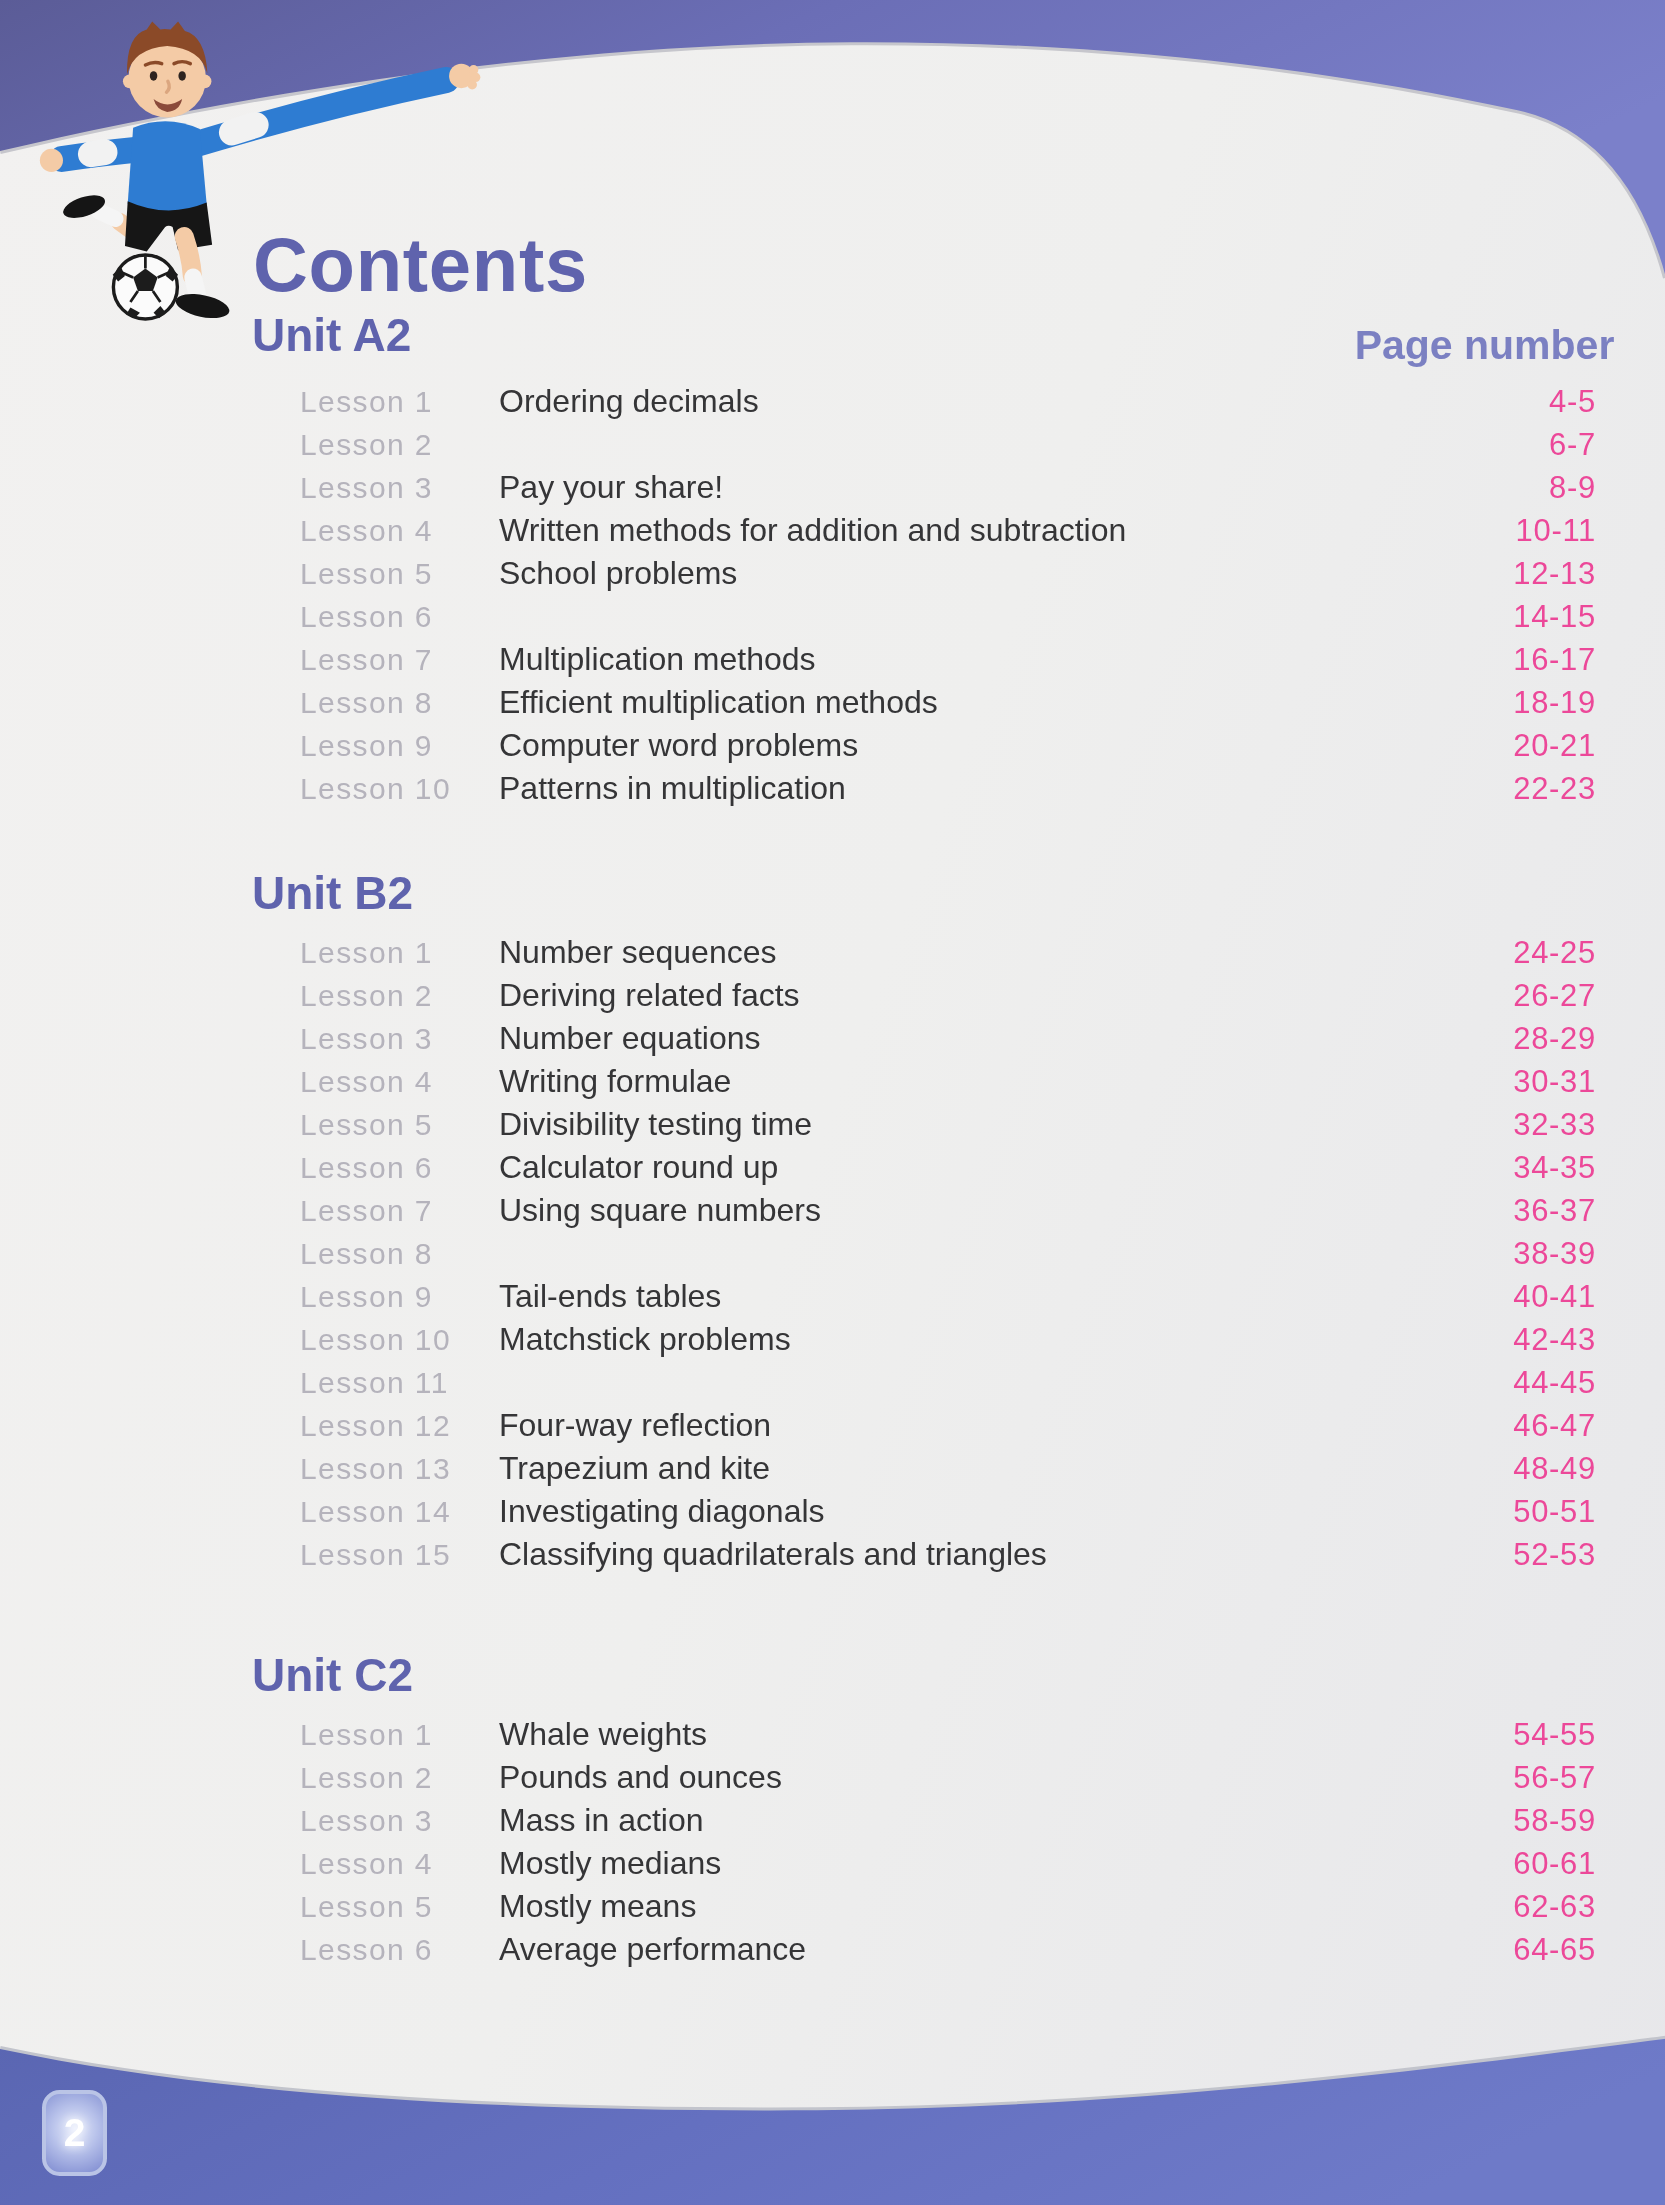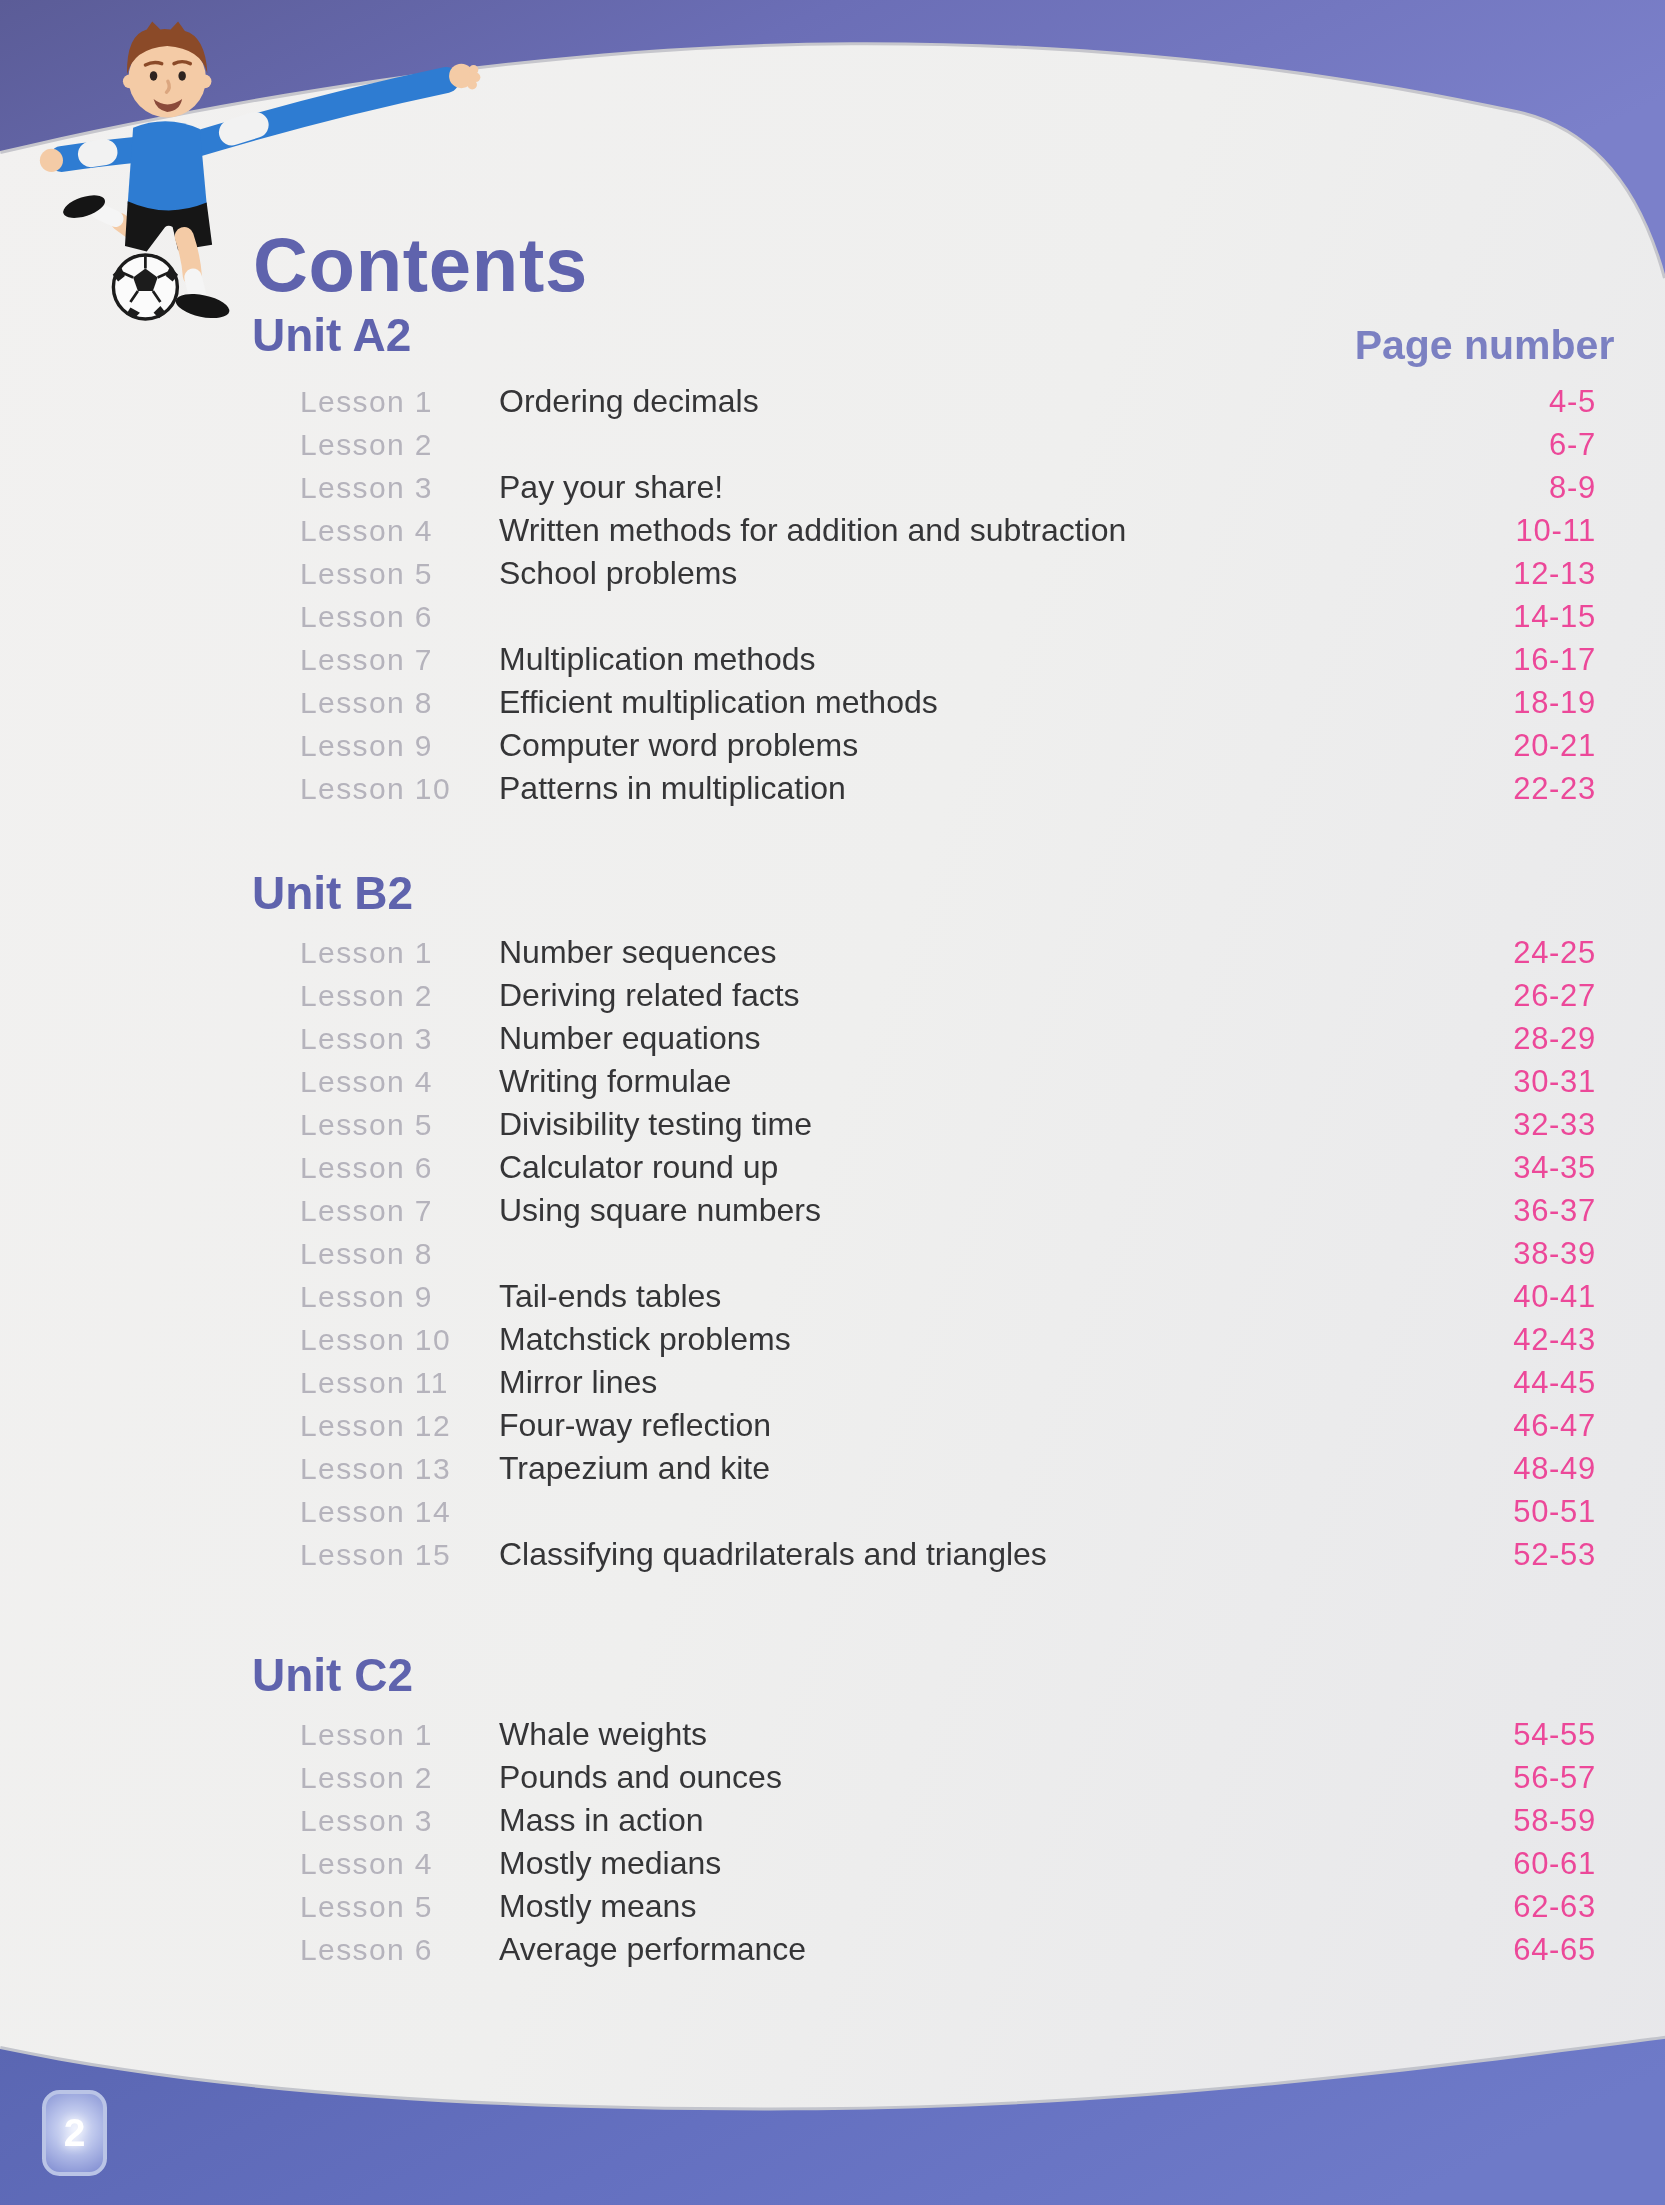--- a/index.html
+++ b/index.html
@@ -230,35 +230,35 @@
         <span class="lesson-title">Tail-ends tables</span>
         <span class="lesson-pages">40-41</span>
       </div>
       <div class="lesson-row">
         <span class="lesson-label">Lesson 10</span>
         <span class="lesson-title">Matchstick problems</span>
         <span class="lesson-pages">42-43</span>
       </div>
       <div class="lesson-row">
         <span class="lesson-label">Lesson 11</span>
-        <span class="lesson-title">Mirror lines</span>
         <span class="lesson-pages">44-45</span>
       </div>
       <div class="lesson-row">
         <span class="lesson-label">Lesson 12</span>
         <span class="lesson-title">Four-way reflection</span>
         <span class="lesson-pages">46-47</span>
       </div>
       <div class="lesson-row">
         <span class="lesson-label">Lesson 13</span>
         <span class="lesson-title">Trapezium and kite</span>
         <span class="lesson-pages">48-49</span>
       </div>
       <div class="lesson-row">
         <span class="lesson-label">Lesson 14</span>
+        <span class="lesson-title">Investigating diagonals</span>
         <span class="lesson-pages">50-51</span>
       </div>
       <div class="lesson-row">
         <span class="lesson-label">Lesson 15</span>
         <span class="lesson-title">Classifying quadrilaterals and triangles</span>
         <span class="lesson-pages">52-53</span>
       </div>
     </div>
 </section>
 

